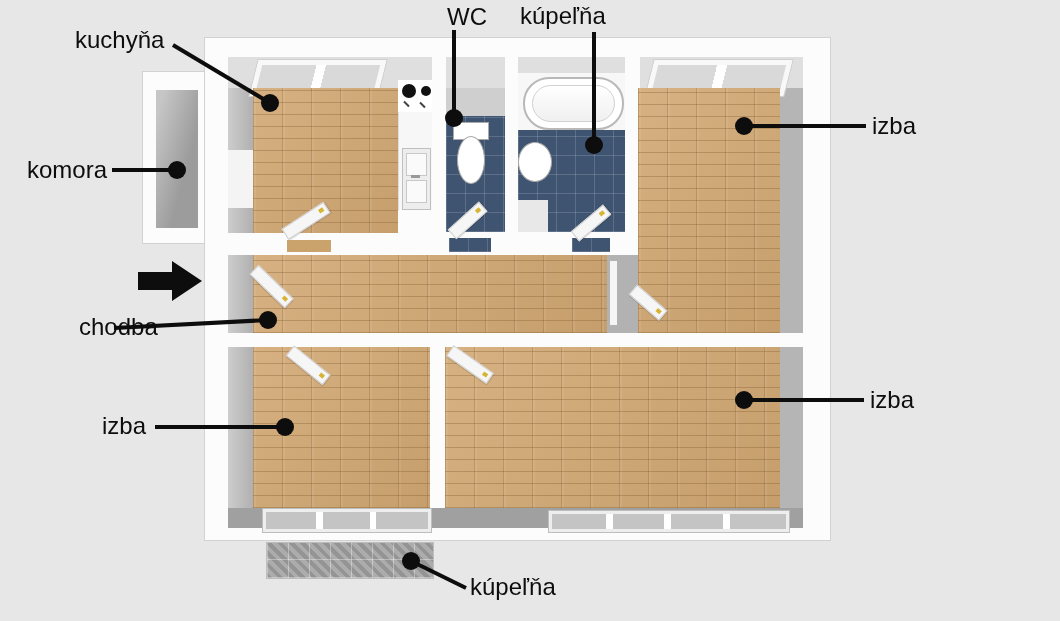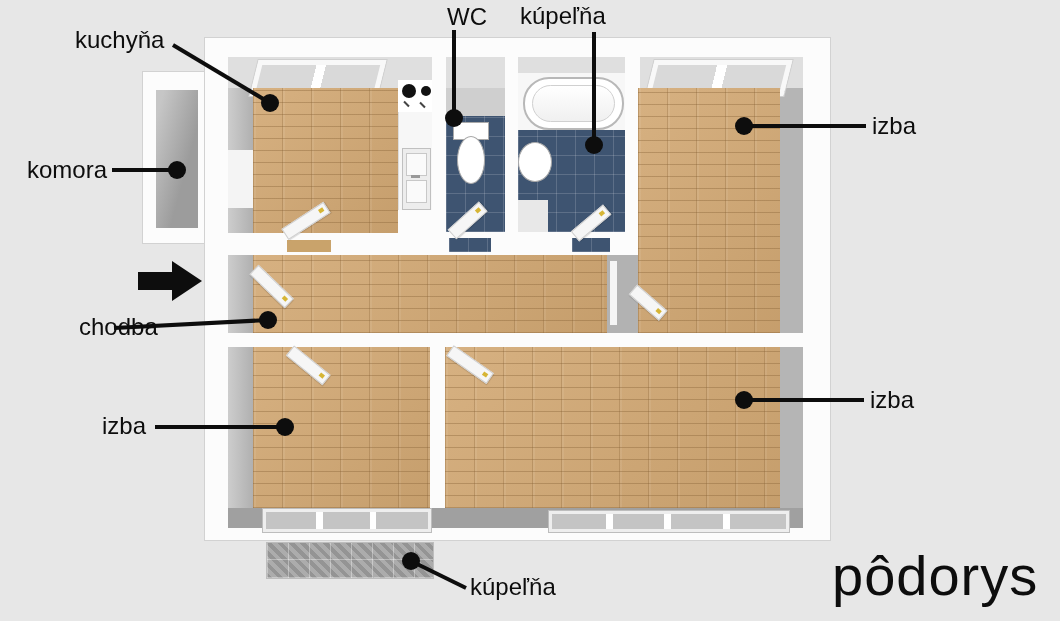--- a/index.html
+++ b/index.html
@@ -153,15 +153,14 @@
 
   <div class="abs lbl" style="left:75px;top:26px;">kuchyňa</div>
   <div class="abs lbl" style="left:27px;top:156px;text-align:center;">komora</div>
   <div class="abs lbl" style="left:447px;top:3px;">WC</div>
   <div class="abs lbl" style="left:520px;top:2px;">kúpeľňa</div>
   <div class="abs lbl" style="left:872px;top:112px;">izba</div>
   <div class="abs lbl" style="left:35px;top:313px;margin-left:44px;">chodba</div>
   <div class="abs lbl" style="left:102px;top:412px;">izba</div>
   <div class="abs lbl" style="left:870px;top:386px;">izba</div>
   <div class="abs lbl" style="left:470px;top:573px;">kúpeľňa</div>
-  <div class="abs title" style="left:832px;top:543px;">pôdorys</div>
 
 </div>
 
 </body></html>

